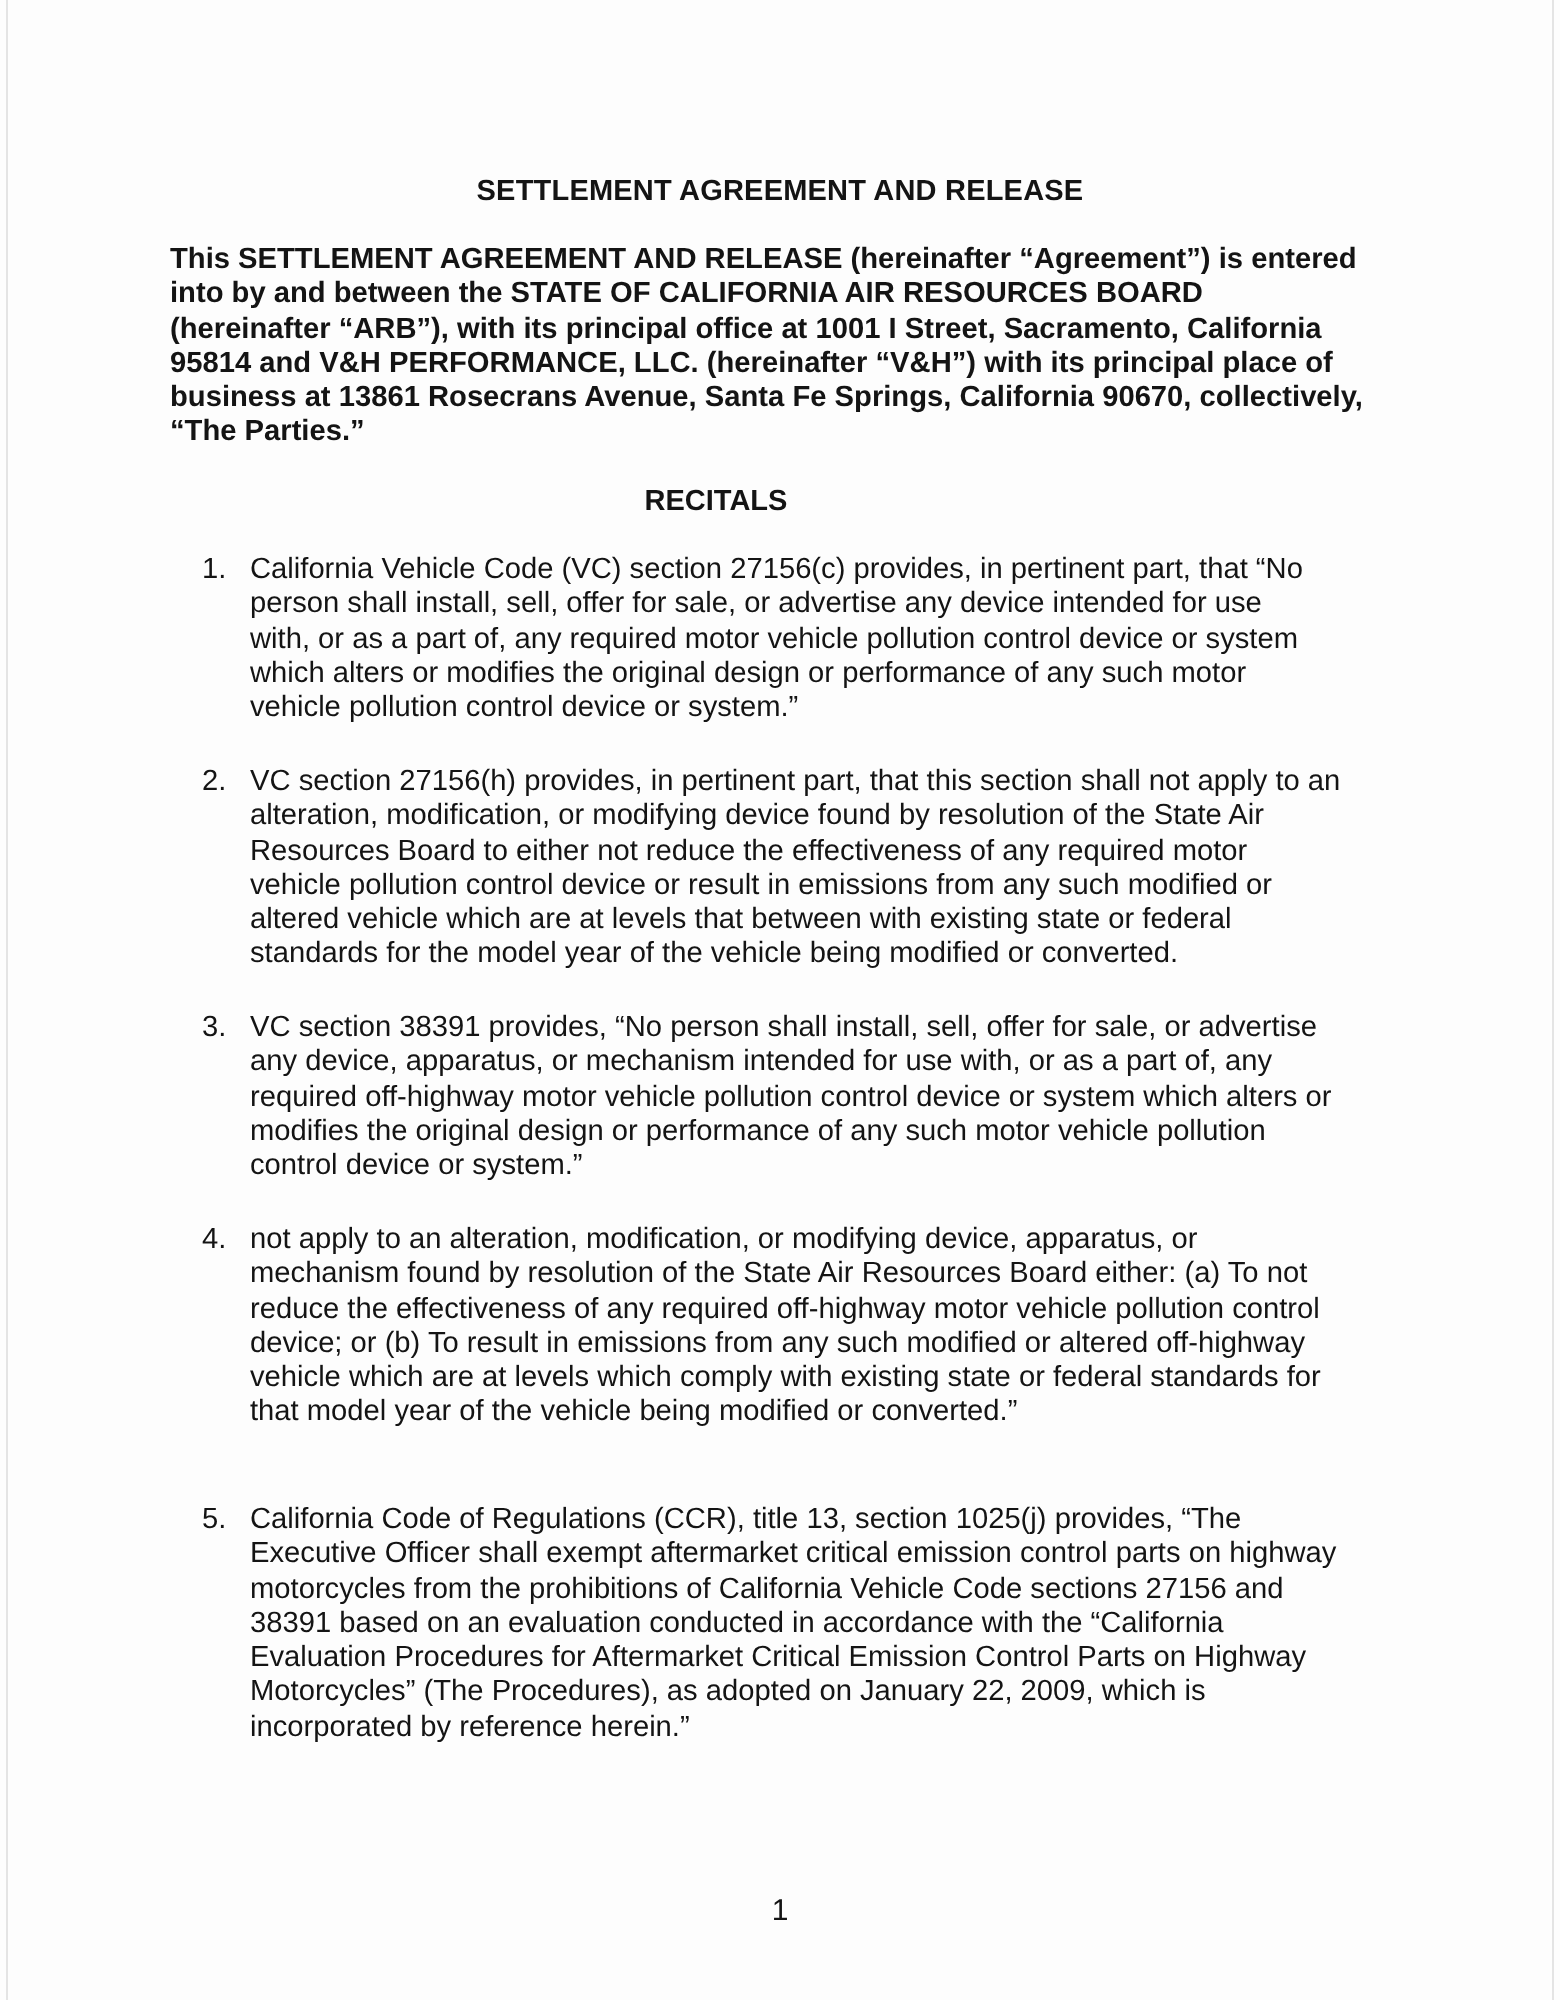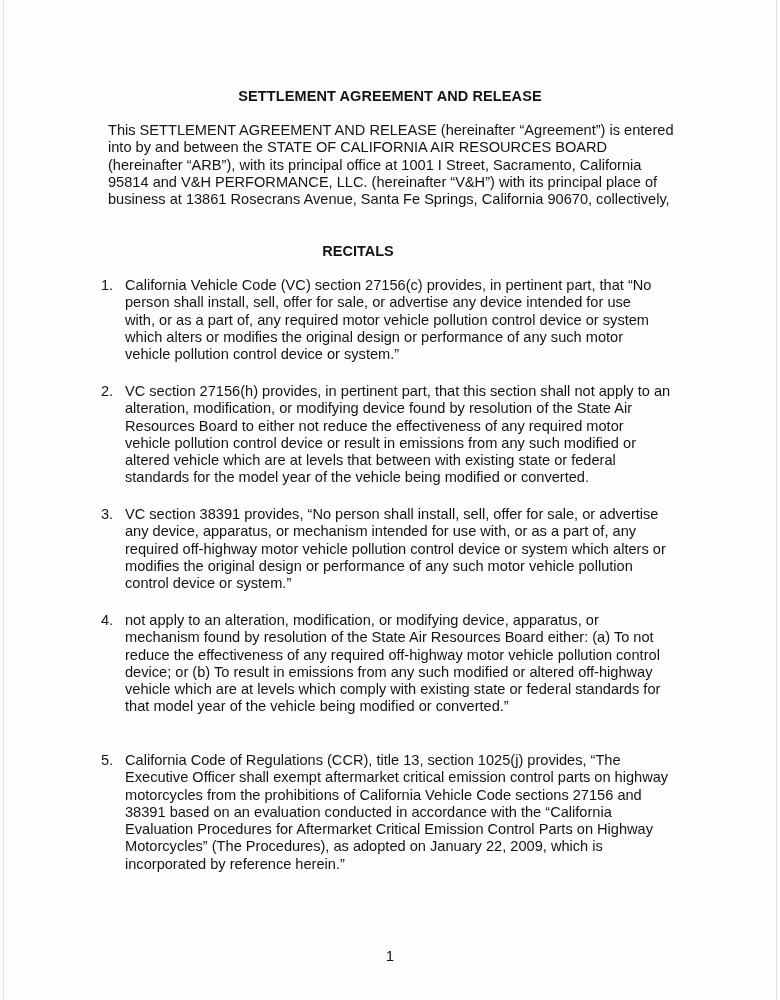--- a/index.html
+++ b/index.html
@@ -6,22 +6,22 @@
     body {
       width: 780px; height: 1000px; position: relative; overflow: hidden;
       font-family: "Liberation Sans", sans-serif; color: #141414;
     }
     .page { position: absolute; left: 0; top: 0; width: 780px; height: 1000px; background: #fdfdfd; }
     .title {
       position: absolute; top: 88px; left: 0; width: 780px; text-align: center;
       font-weight: bold; font-size: 14.5px; letter-spacing: 0.1px;
     }
     .intro {
-      position: absolute; top: 122px; left: 108px; width: 600px;
-      font-size: 14.6px; line-height: 17.3px;
+      position: absolute; top: 122px; left: 85px; width: 600px;
+      font-size: 14.6px; line-height: 17.3px; font-weight: bold;
     }
     .line { display: block; white-space: nowrap; }
     .heading {
       position: absolute; top: 243px; left: 0; width: 716px; text-align: center;
       font-weight: bold; font-size: 14.5px;
     }
     .recital { position: absolute; left: 101px; width: 600px; font-size: 14.6px; line-height: 17.3px; }
     .recital .num { position: absolute; left: 0; top: 0; }
     .recital .body { margin-left: 24px; }
     .pagenum { position: absolute; top: 947px; left: 0; width: 780px; text-align: center; font-size: 15px; }
@@ -35,20 +35,21 @@
   <div class="edge" style="left:776px"></div>
 
   <div class="title">SETTLEMENT AGREEMENT AND RELEASE</div>
 
   <div class="intro">
     <span class="line">This SETTLEMENT AGREEMENT AND RELEASE (hereinafter “Agreement”) is entered</span>
     <span class="line">into by and between the STATE OF CALIFORNIA AIR RESOURCES BOARD</span>
     <span class="line">(hereinafter “ARB”), with its principal office at 1001 I Street, Sacramento, California</span>
     <span class="line">95814 and V&amp;H PERFORMANCE, LLC. (hereinafter “V&amp;H”) with its principal place of</span>
     <span class="line">business at 13861 Rosecrans Avenue, Santa Fe Springs, California 90670, collectively,</span>
+    <span class="line">“The Parties.”</span>
   </div>
 
   <div class="heading">RECITALS</div>
 
   <div class="recital" style="top:277px">
     <span class="num">1.</span>
     <div class="body">
       <span class="line">California Vehicle Code (VC) section 27156(c) provides, in pertinent part, that “No</span>
       <span class="line">person shall install, sell, offer for sale, or advertise any device intended for use</span>
       <span class="line">with, or as a part of, any required motor vehicle pollution control device or system</span>

